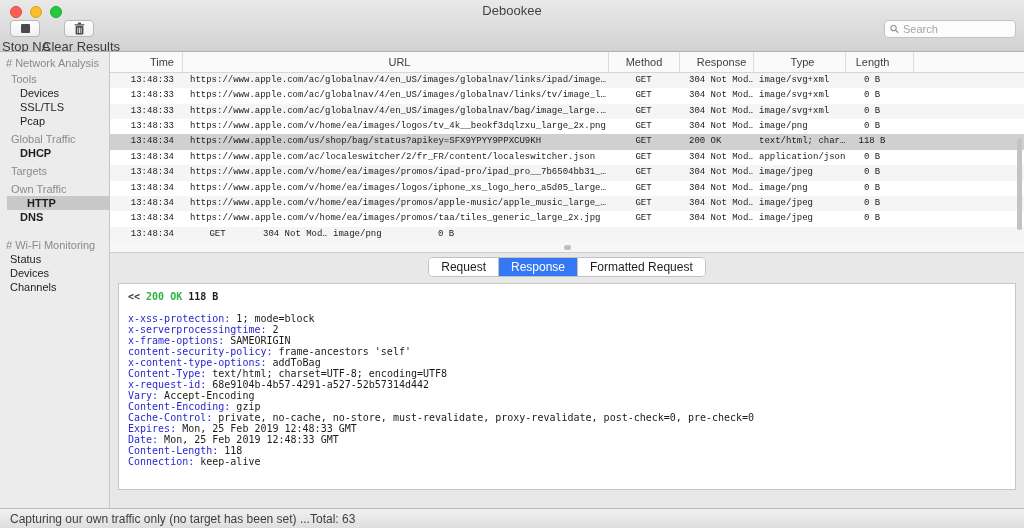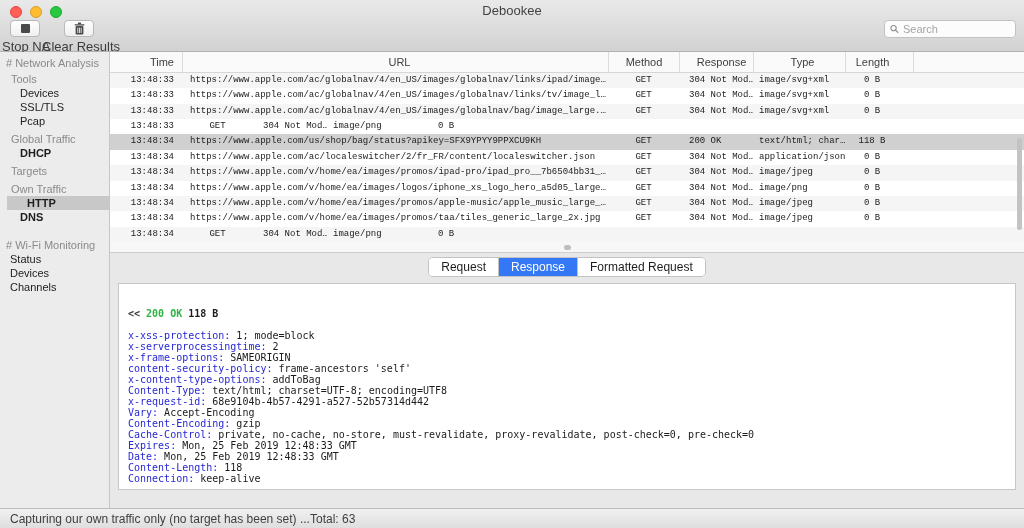--- a/index.html
+++ b/index.html
@@ -83,21 +83,21 @@
     display:flex; align-items:center; justify-content:center; }
   .knob { width:7px; height:5px; border-radius:3px; background:#bdbdbd; display:block; }
   
   .bottom { flex:1; background:#e8e8e8; position:relative; }
   .segs { display:flex; width:max-content; margin:4px auto 0; height:20px;
     border:1px solid #c2c2c2; border-radius:5px; overflow:hidden; background:#fff; }
   .seg { padding:0 12px; font-size:12px; line-height:19px; color:#1d1d1f; background:#fff; }
   .seg + .seg { border-left:1px solid #c2c2c2; }
   .seg.selected { background:#3478f6; color:#fff; }
   .rbox { position:absolute; left:8px; right:8px; top:30px; bottom:18px;
-    background:#fff; border:1px solid #c6c6c6; padding:24px 9px;
+    background:#fff; border:1px solid #c6c6c6; padding:7px 9px;
     font-family:"DejaVu Sans Mono", monospace; font-size:10px; line-height:11px;
     overflow:hidden; }
   .rline { height:11px; white-space:nowrap; }
   .arrows { color:#3c3c3c; font-weight:bold; margin-right:6px; }
   .ok-green { color:#2fb344; font-weight:bold; margin-right:6px; }
   .resp-size { color:#1d1d1d; font-weight:bold; }
   .hkey { color:#2727d4; margin-right:6px; }
   .hval { color:#1b1b1b; }
   .rbody { color:#2ba12e; }
   
@@ -203,20 +203,21 @@
             <div class="cell c-time">13:48:33</div>
             <div class="cell c-url">https://www.apple.com/ac/globalnav/4/en_US/images/globalnav/bag/image_large.svg</div>
             <div class="cell c-method">GET</div>
             <div class="cell c-resp">304 Not Mod…</div>
             <div class="cell c-type">image/svg+xml</div>
             <div class="cell c-len">0 B</div>
             <div class="cell c-fill"></div>
           </div>
           <div class="trow">
             <div class="cell c-time">13:48:33</div>
+            <div class="cell c-url">https://www.apple.com/v/home/ea/images/logos/tv_4k__beokf3dqlzxu_large_2x.png</div>
             <div class="cell c-method">GET</div>
             <div class="cell c-resp">304 Not Mod…</div>
             <div class="cell c-type">image/png</div>
             <div class="cell c-len">0 B</div>
             <div class="cell c-fill"></div>
           </div>
           <div class="trow shade selected">
             <div class="cell c-time">13:48:34</div>
             <div class="cell c-url">https://www.apple.com/us/shop/bag/status?apikey=SFX9YPYY9PPXCU9KH</div>
             <div class="cell c-method">GET</div>

